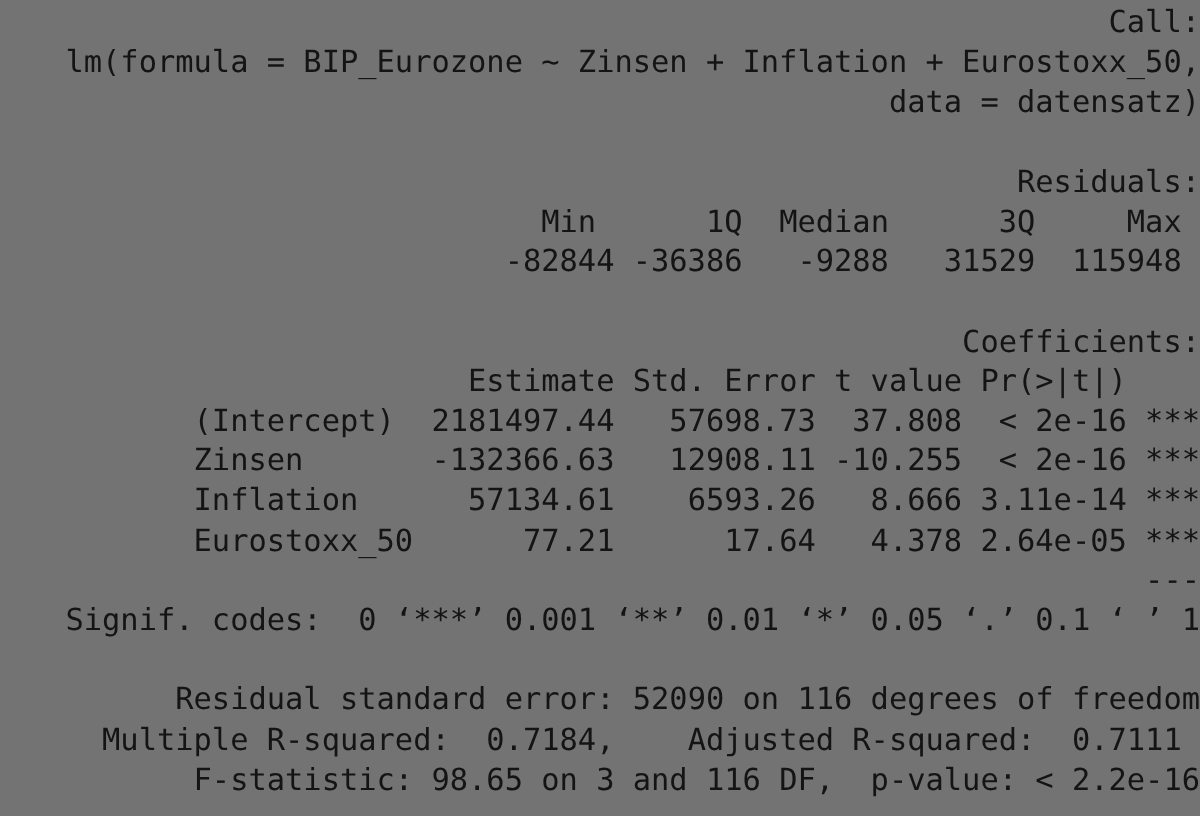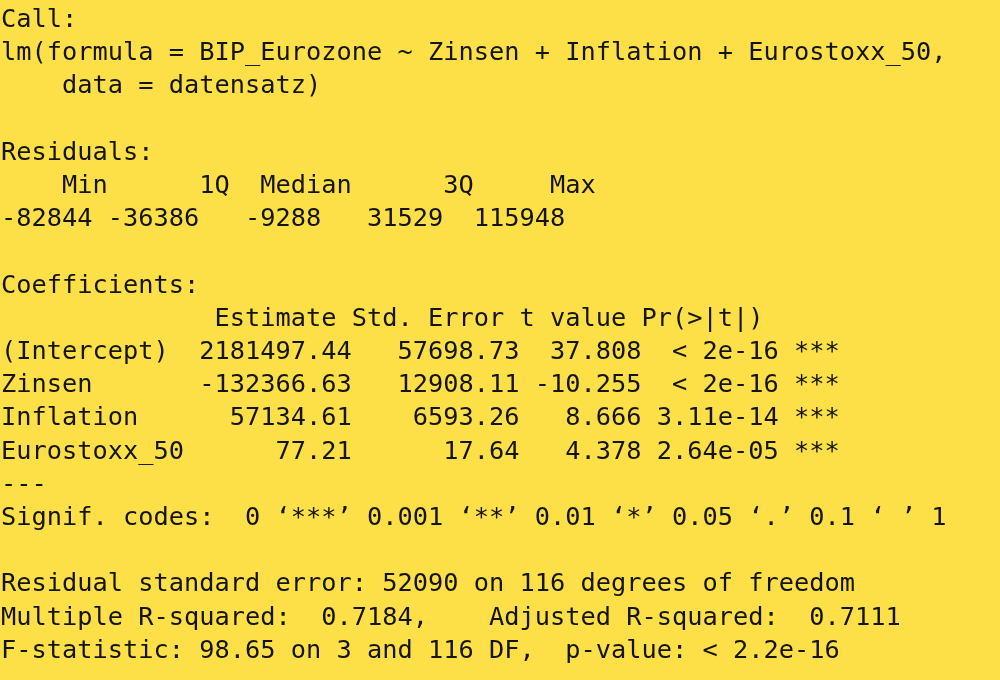--- a/index.html
+++ b/index.html
@@ -13,23 +13,24 @@
     height: 680px;
     overflow: hidden;
     font-family: "DejaVu Sans Mono", "Liberation Mono", monospace;
   }
   #console {
     position: absolute;
     left: 0;
     top: 0;
     width: 1000px;
     height: 680px;
-    background: #fde047;
+    background: #737373;
     padding: 2px 0 0 1px;
     box-sizing: border-box;
+    text-align: right;
   }
   pre.out {
     margin: 0;
     padding: 0;
     font-family: "DejaVu Sans Mono", "Liberation Mono", monospace;
     font-size: 25.4px;
     line-height: 33.2px;
     letter-spacing: 0px;
     color: #141414;
     white-space: pre;

